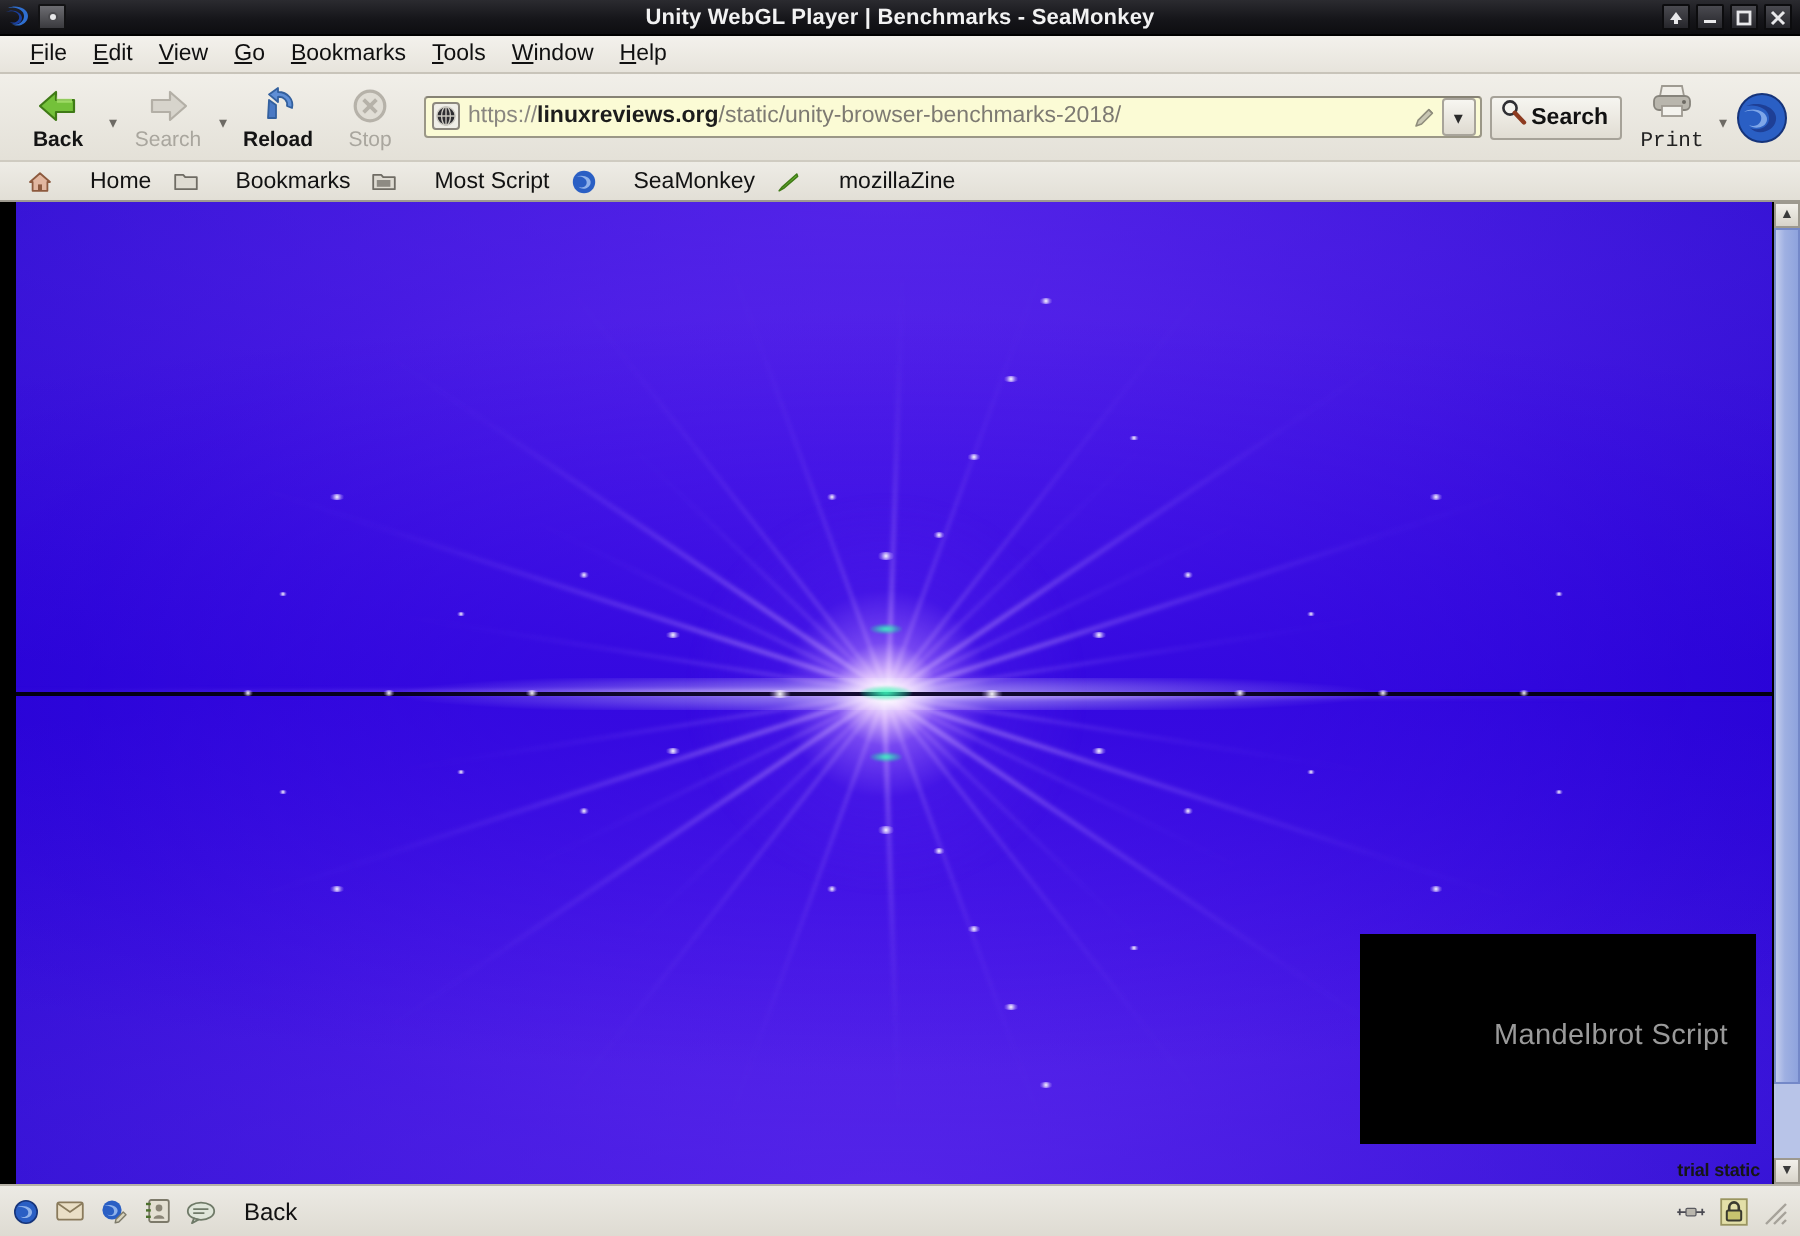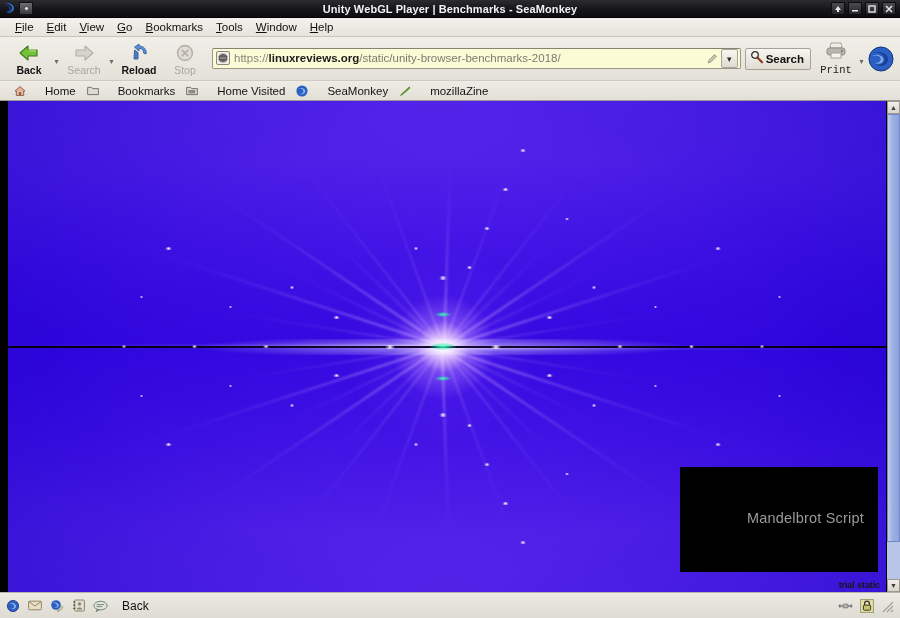--- a/index.html
+++ b/index.html
@@ -543,21 +543,21 @@
       </span>
       <span>Bookmarks</span>
     </div>
     <div class="bm">
       <span class="bico">
         <svg width="12" height="11" viewBox="0 0 12 11">
           <path d="M0.6 2.4 h4 l1 1.2 h5.8 v6 H0.6 Z" fill="#dedbd2" stroke="#6f6c64" stroke-width="0.9" stroke-linejoin="round"></path>
           <rect x="2.4" y="5" width="6.8" height="3.4" fill="#8e8b83"></rect>
         </svg>
       </span>
-      <span>Home Visited</span>
+      <span>Most Script</span>
     </div>
     <div class="bm">
       <span class="bico">
         <svg width="12" height="12" viewBox="0 0 12 12">
           <circle cx="6" cy="6" r="5.6" fill="#2a5fc4"></circle>
           <path d="M2 3.4 C5.6 2,9.8 3.8,9.3 6.6 C8.8 9.4,5 10.2,3.2 8.4 C5.6 9.4,7.6 8,7.3 5.9 C7 3.9,4.4 2.9,2 3.4 Z" fill="#8fb2ea"></path>
         </svg>
       </span>
       <span>SeaMonkey</span>
     </div>

